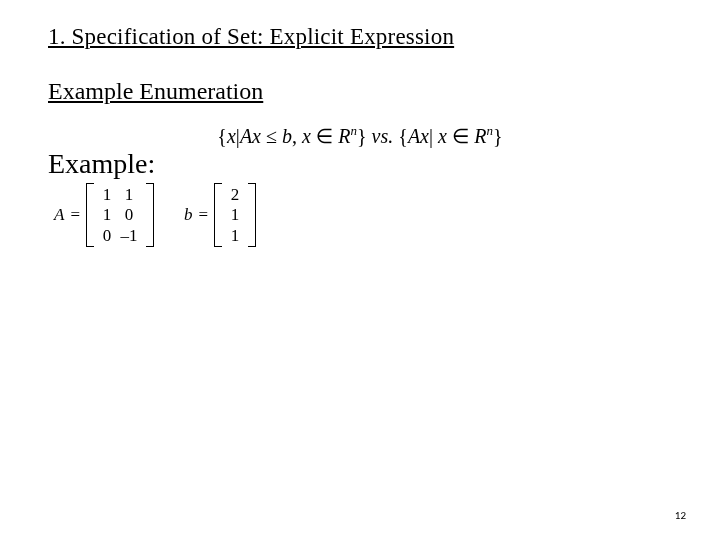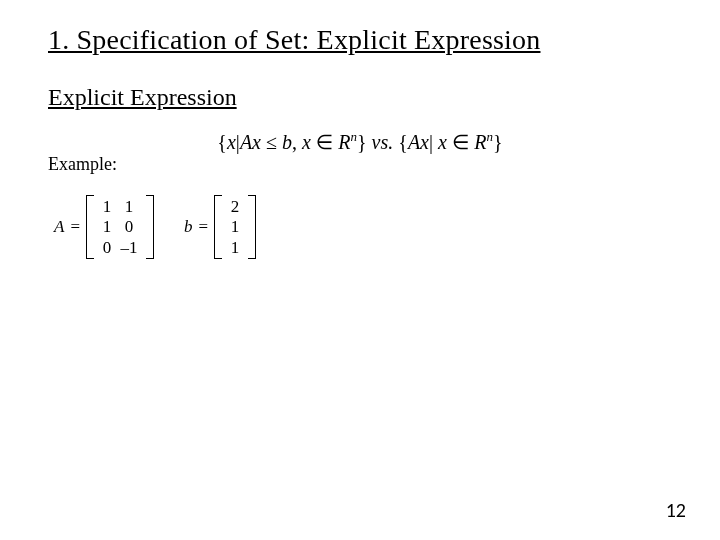--- a/index.html
+++ b/index.html
@@ -13,41 +13,41 @@
     position: relative;
   }
   .slide {
     position: relative;
     width: 720px;
     height: 540px;
     box-sizing: border-box;
     padding: 18px 48px 0 48px;
   }
   .title {
-    font-size: 28px;
+    font-size: 23px;
     text-decoration: underline;
     margin-top: 6px;
     margin-bottom: 28px;
     letter-spacing: 0.2px;
   }
   .subhead {
     font-size: 24px;
     text-decoration: underline;
     margin-bottom: 18px;
   }
   .formula-row {
     text-align: center;
     font-size: 20px;
     font-family: "Cambria Math", "Times New Roman", serif;
   }
   .formula-row .ital { font-style: italic; }
   .formula-row sup { font-size: 0.65em; vertical-align: super; }
   .example-label {
-    font-size: 18px;
-    margin-bottom: 20px;
+    font-size: 28px;
+    margin-bottom: 3px;
   }
   
   .matrices {
     display: flex;
     align-items: center;
     gap: 30px;
     margin-left: 6px;
     font-family: "Cambria Math", "Times New Roman", serif;
     font-size: 17px;
   }
@@ -77,33 +77,33 @@
   .matb { grid-template-columns: 18px; }
   .mat span {
     text-align: center;
     line-height: 1.15;
     font-variant-numeric: lining-nums;
   }
   .page-num {
     position: absolute;
     right: 34px;
     bottom: 18px;
-    font-size: 20px;
+    font-size: 11px;
     font-family: Calibri, Arial, sans-serif;
     color: #000;
   }
 </style>
 </head>
 <body>
 
 <div class="slide">
 
   <div class="title">1. Specification of Set: Explicit Expression</div>
 
-  <div class="subhead">Explicit Expression</div>
+  <div class="subhead">Example Enumeration</div>
 
   <div class="formula-row">
     <span>{</span><span class="ital">x</span><span>|</span><span class="ital">Ax</span><span> ≤ </span><span class="ital">b</span><span>, </span><span class="ital">x</span><span> ∈ </span><span class="ital">R</span><sup class="ital">n</sup><span>}</span><span class="ital"> vs. </span><span>{</span><span class="ital">Ax</span><span>| </span><span class="ital">x</span><span> ∈ </span><span class="ital">R</span><sup class="ital">n</sup><span>}</span>
   </div>
 
   <div class="example-label">Example:</div>
 
   <div class="matrices">
     <div class="eqgroup">
       <span class="varname">A</span>

